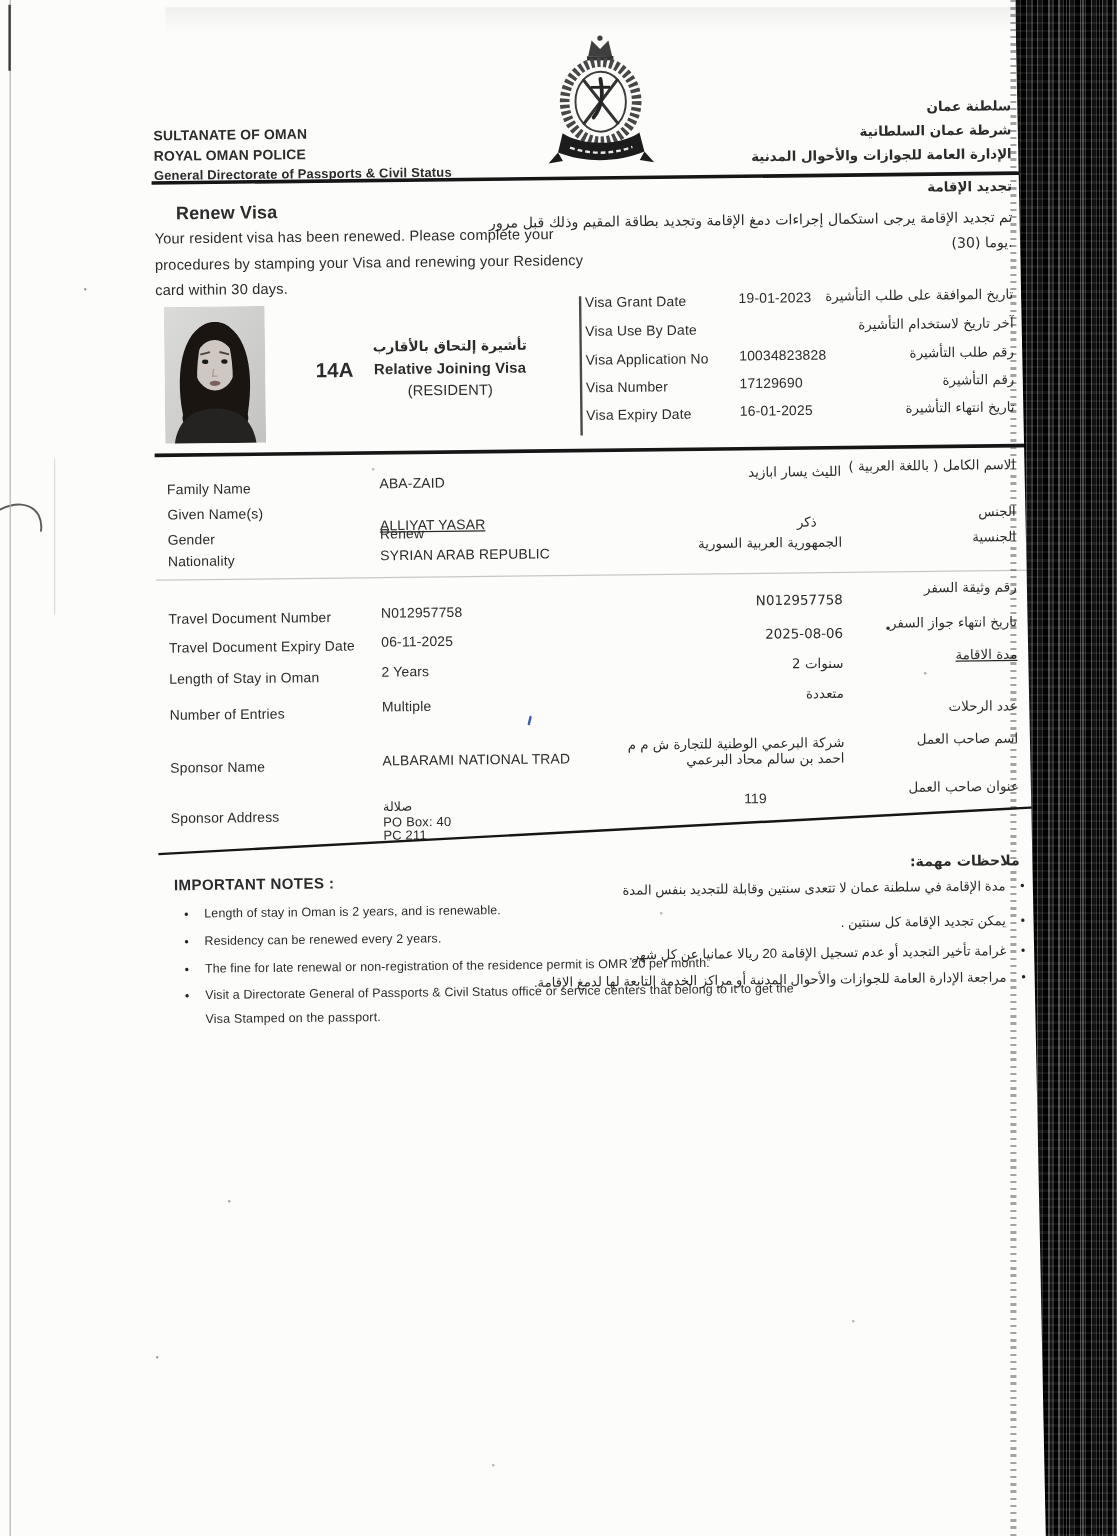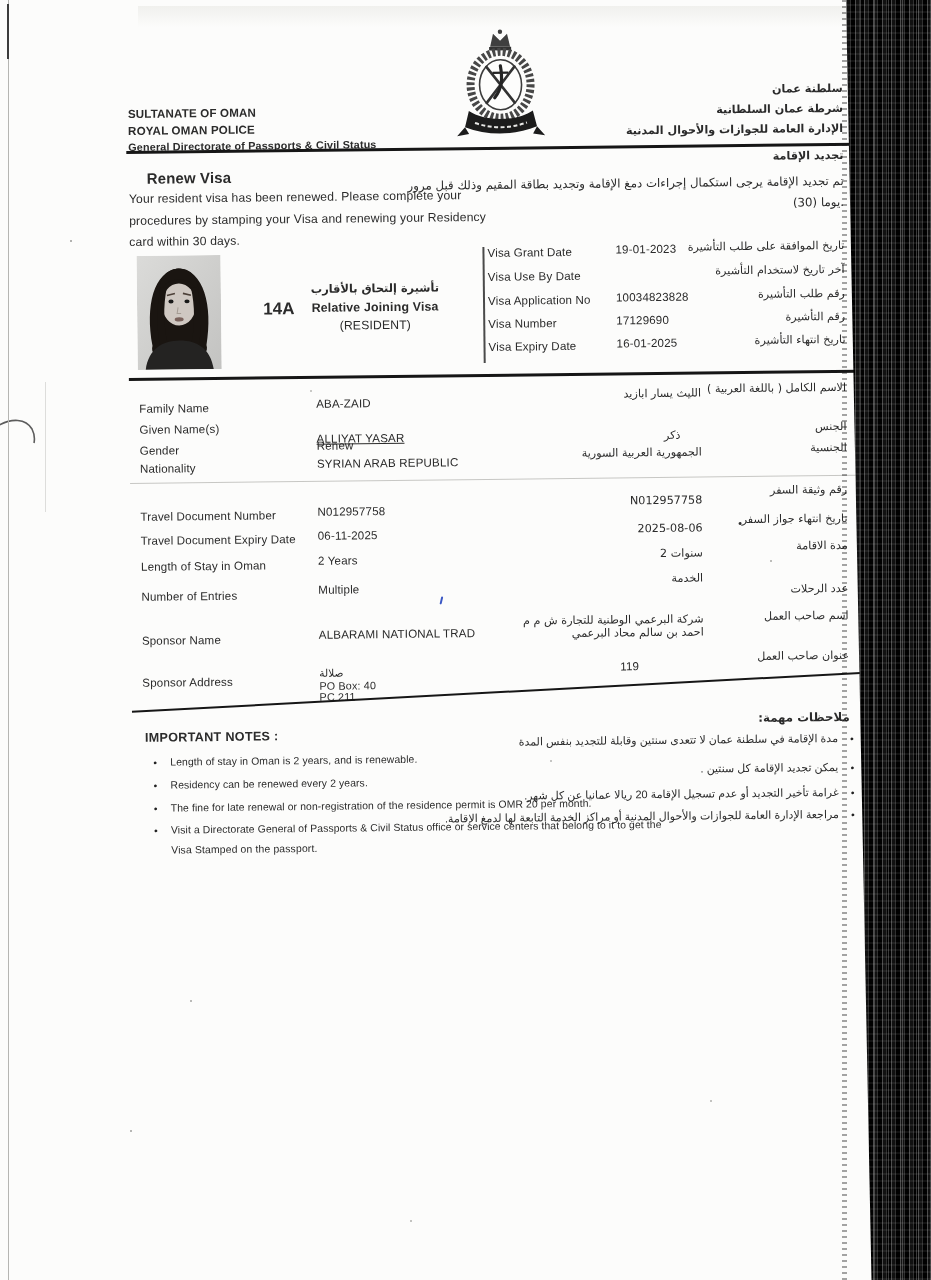--- a/index.html
+++ b/index.html
@@ -185,27 +185,27 @@
     <span class="abs ar ar-col-label" style="top:487px;">رقم وثيقة السفر</span>
     <span class="abs ar ar-col-value" style="top:496px;direction:ltr;">N012957758</span>
     <span class="abs en" style="left:138px;top:506px;">Travel Document Number</span>
     <span class="abs en" style="left:315px;top:503px;">N012957758</span>
 
     <span class="abs ar ar-col-label" style="top:516px;">تاريخ انتهاء جواز السفر</span>
     <span class="abs ar ar-col-value" style="top:524px;direction:ltr;">2025-08-06</span>
     <span class="abs en" style="left:138px;top:530px;">Travel Document Expiry Date</span>
     <span class="abs en" style="left:315px;top:527px;">06-11-2025</span>
 
-    <span class="abs ar ar-col-label" style="top:543px;">مدة الاقامة</span>
+    <span class="abs ar ar-col-label" style="top:543px;text-decoration:underline;">مدة الاقامة</span>
     <span class="abs ar ar-col-value" style="top:549px;direction:ltr;">2 سنوات</span>
     <span class="abs en" style="left:138px;top:556px;">Length of Stay in Oman</span>
     <span class="abs en" style="left:315px;top:552px;">2 Years</span>
 
     <span class="abs ar ar-col-label" style="top:567px;margin-top:19px;">عدد الرحلات</span>
-    <span class="abs ar ar-col-value" style="top:574px;">الخدمة</span>
+    <span class="abs ar ar-col-value" style="top:574px;">متعددة</span>
     <span class="abs en" style="left:138px;top:586px;">Number of Entries</span>
     <span class="abs en" style="left:315px;top:581px;">Multiple</span>
 
     <span class="abs ar ar-col-label" style="top:613px;">اسم صاحب العمل</span>
     <div class="abs ar" style="right:231px;top:615px;text-align:right;line-height:13px;white-space:nowrap;">
       <div>شركة البرعمي الوطنية للتجارة ش م م</div>
       <div>احمد بن سالم محاد البرعمي</div>
     </div>
     <span class="abs en" style="left:138px;top:630px;">Sponsor Name</span>
     <span class="abs en" style="left:315px;top:626px;">ALBARAMI NATIONAL TRAD</span>

